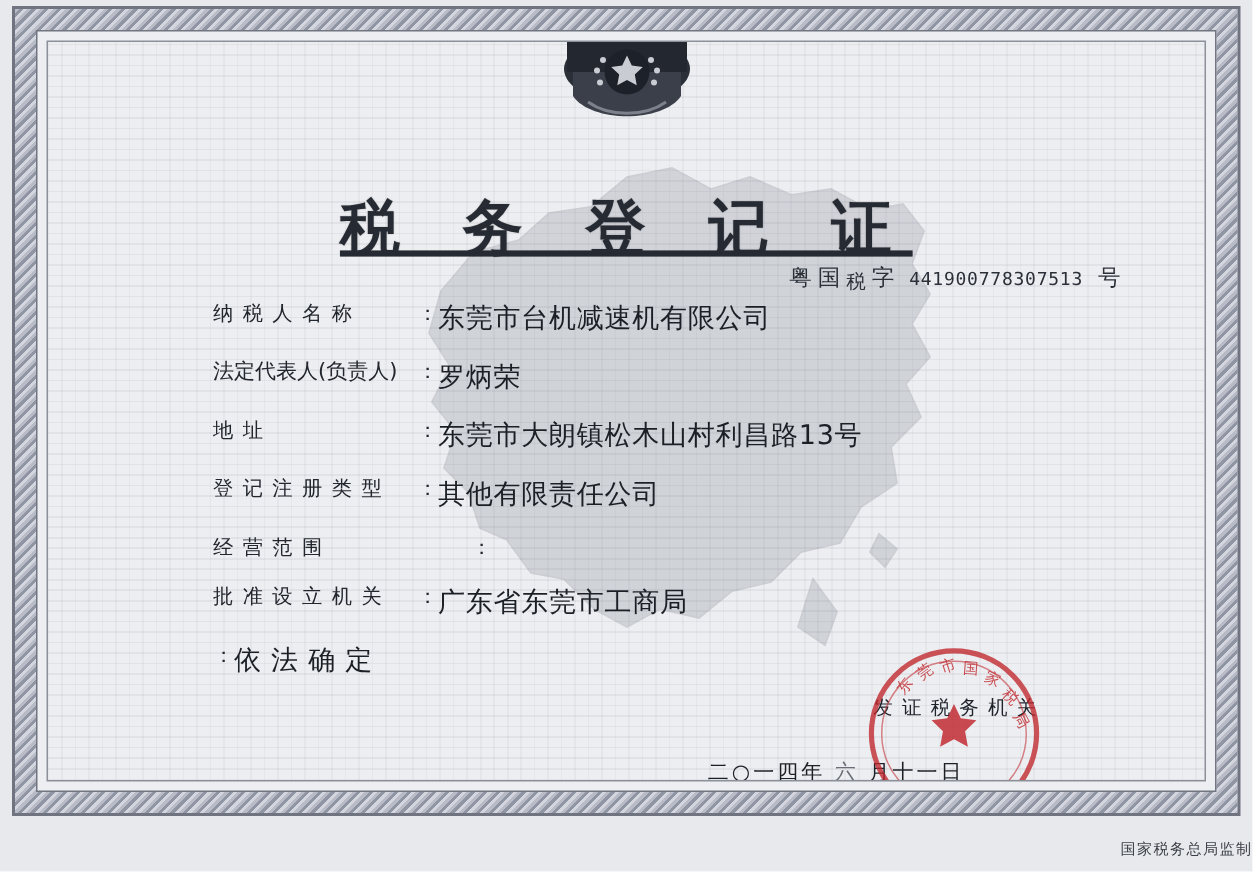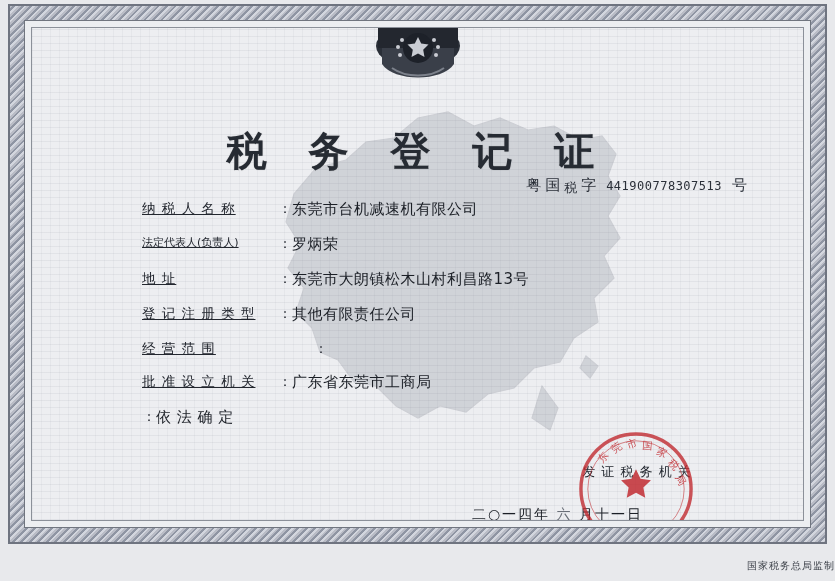--- a/index.html
+++ b/index.html
@@ -95,20 +95,21 @@
     left: 0;
     right: 0;
     top: 96px;
     text-align: center;
     font-family: "DejaVu Serif", serif;
     font-size: 40px;
     font-weight: bold;
     letter-spacing: 14px;
     color: #262b33;
     text-shadow: 0 0 1px rgba(0,0,0,.35);
+    text-decoration: underline;
   }
 
   
   .serial {
     position: absolute;
     top: 148px;
     right: 56px;
     display: flex;
     align-items: flex-end;
     gap: 4px;
@@ -147,33 +148,32 @@
     min-height: 20px;
   }
   .label {
     width: 136px;
     flex: 0 0 136px;
     font-family: "DejaVu Sans", sans-serif;
     font-size: 13.5px;
     color: #22262e;
     letter-spacing: 1px;
     white-space: nowrap;
-    text-decoration: underline;
-  }
-  .label.tight { letter-spacing: 0px; font-size: 11px; }
+  }
+  .label.tight { letter-spacing: 0px; font-size: 14px; }
   .colon {
     flex: 0 0 14px;
     font-size: 13.5px;
     color: #22262e;
     text-align: center;
   }
   .value {
     flex: 1 1 auto;
     font-family: "DejaVu Sans", sans-serif;
-    font-size: 15px;
+    font-size: 18px;
     color: #1b1f26;
     letter-spacing: .5px;
   }
   .row.scope { margin-bottom: 13px; gap: 36px; }
   .value.small {
     font-size: 9.5px;
     line-height: 1.45;
     letter-spacing: 0px;
     color: #1b1f26;
   }

